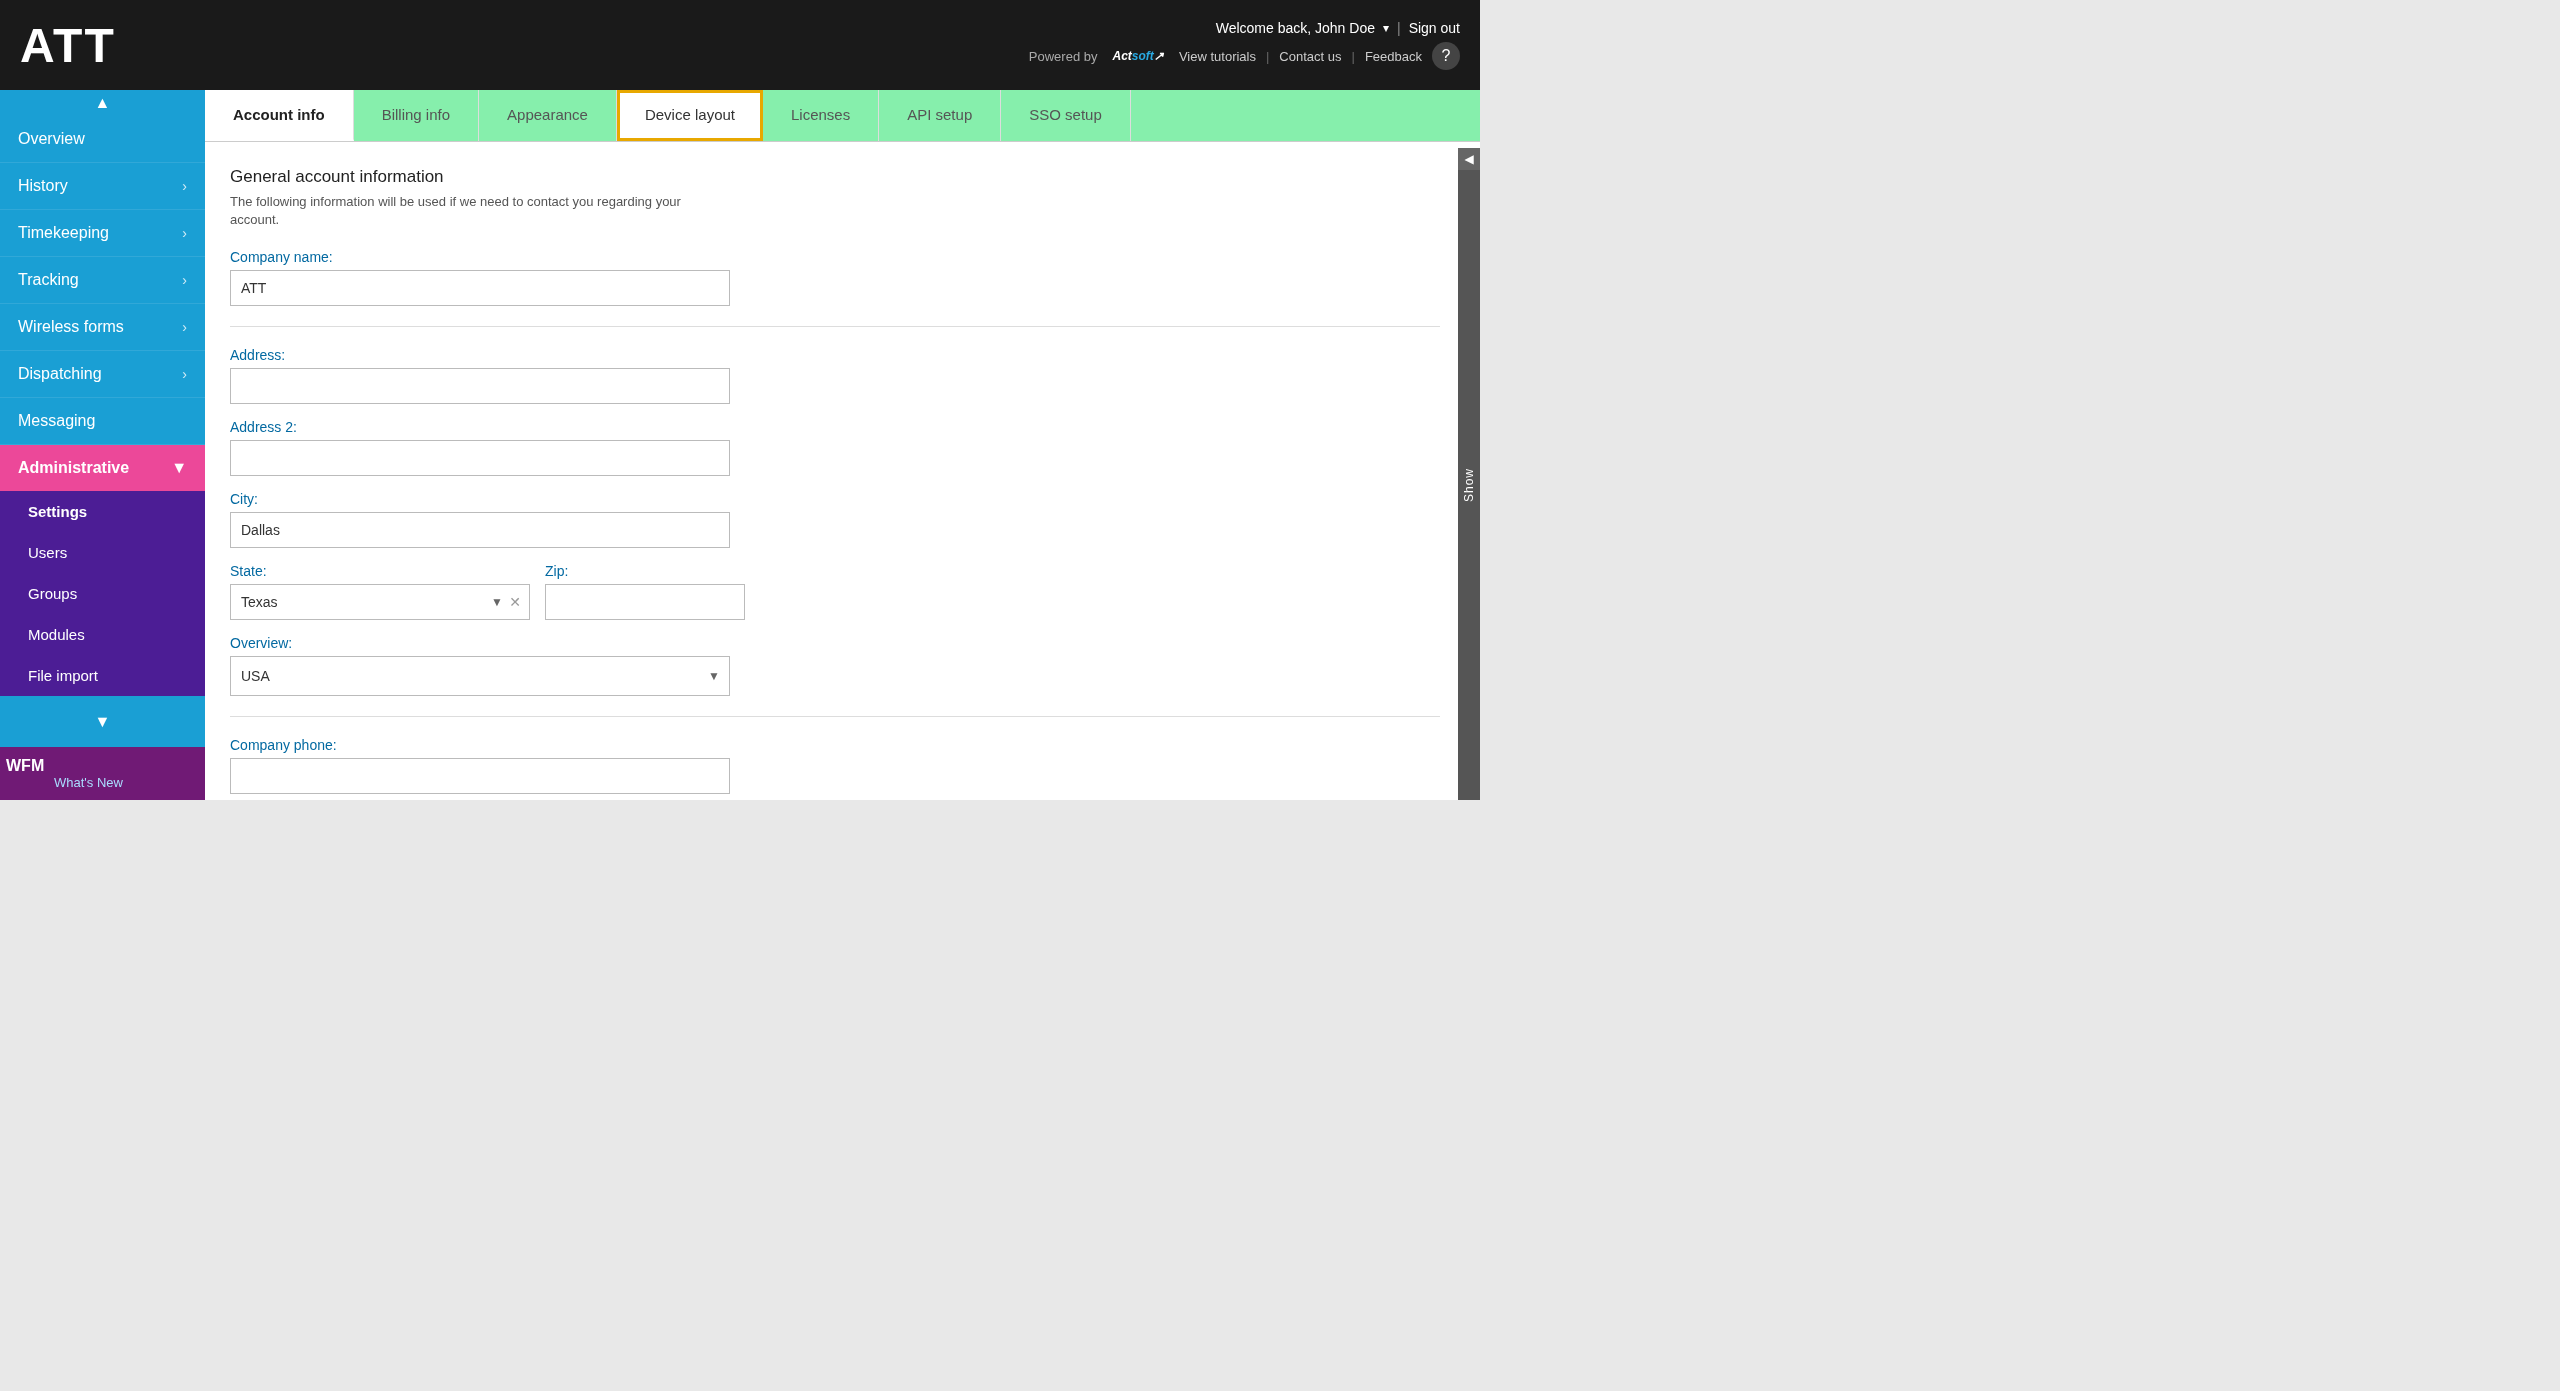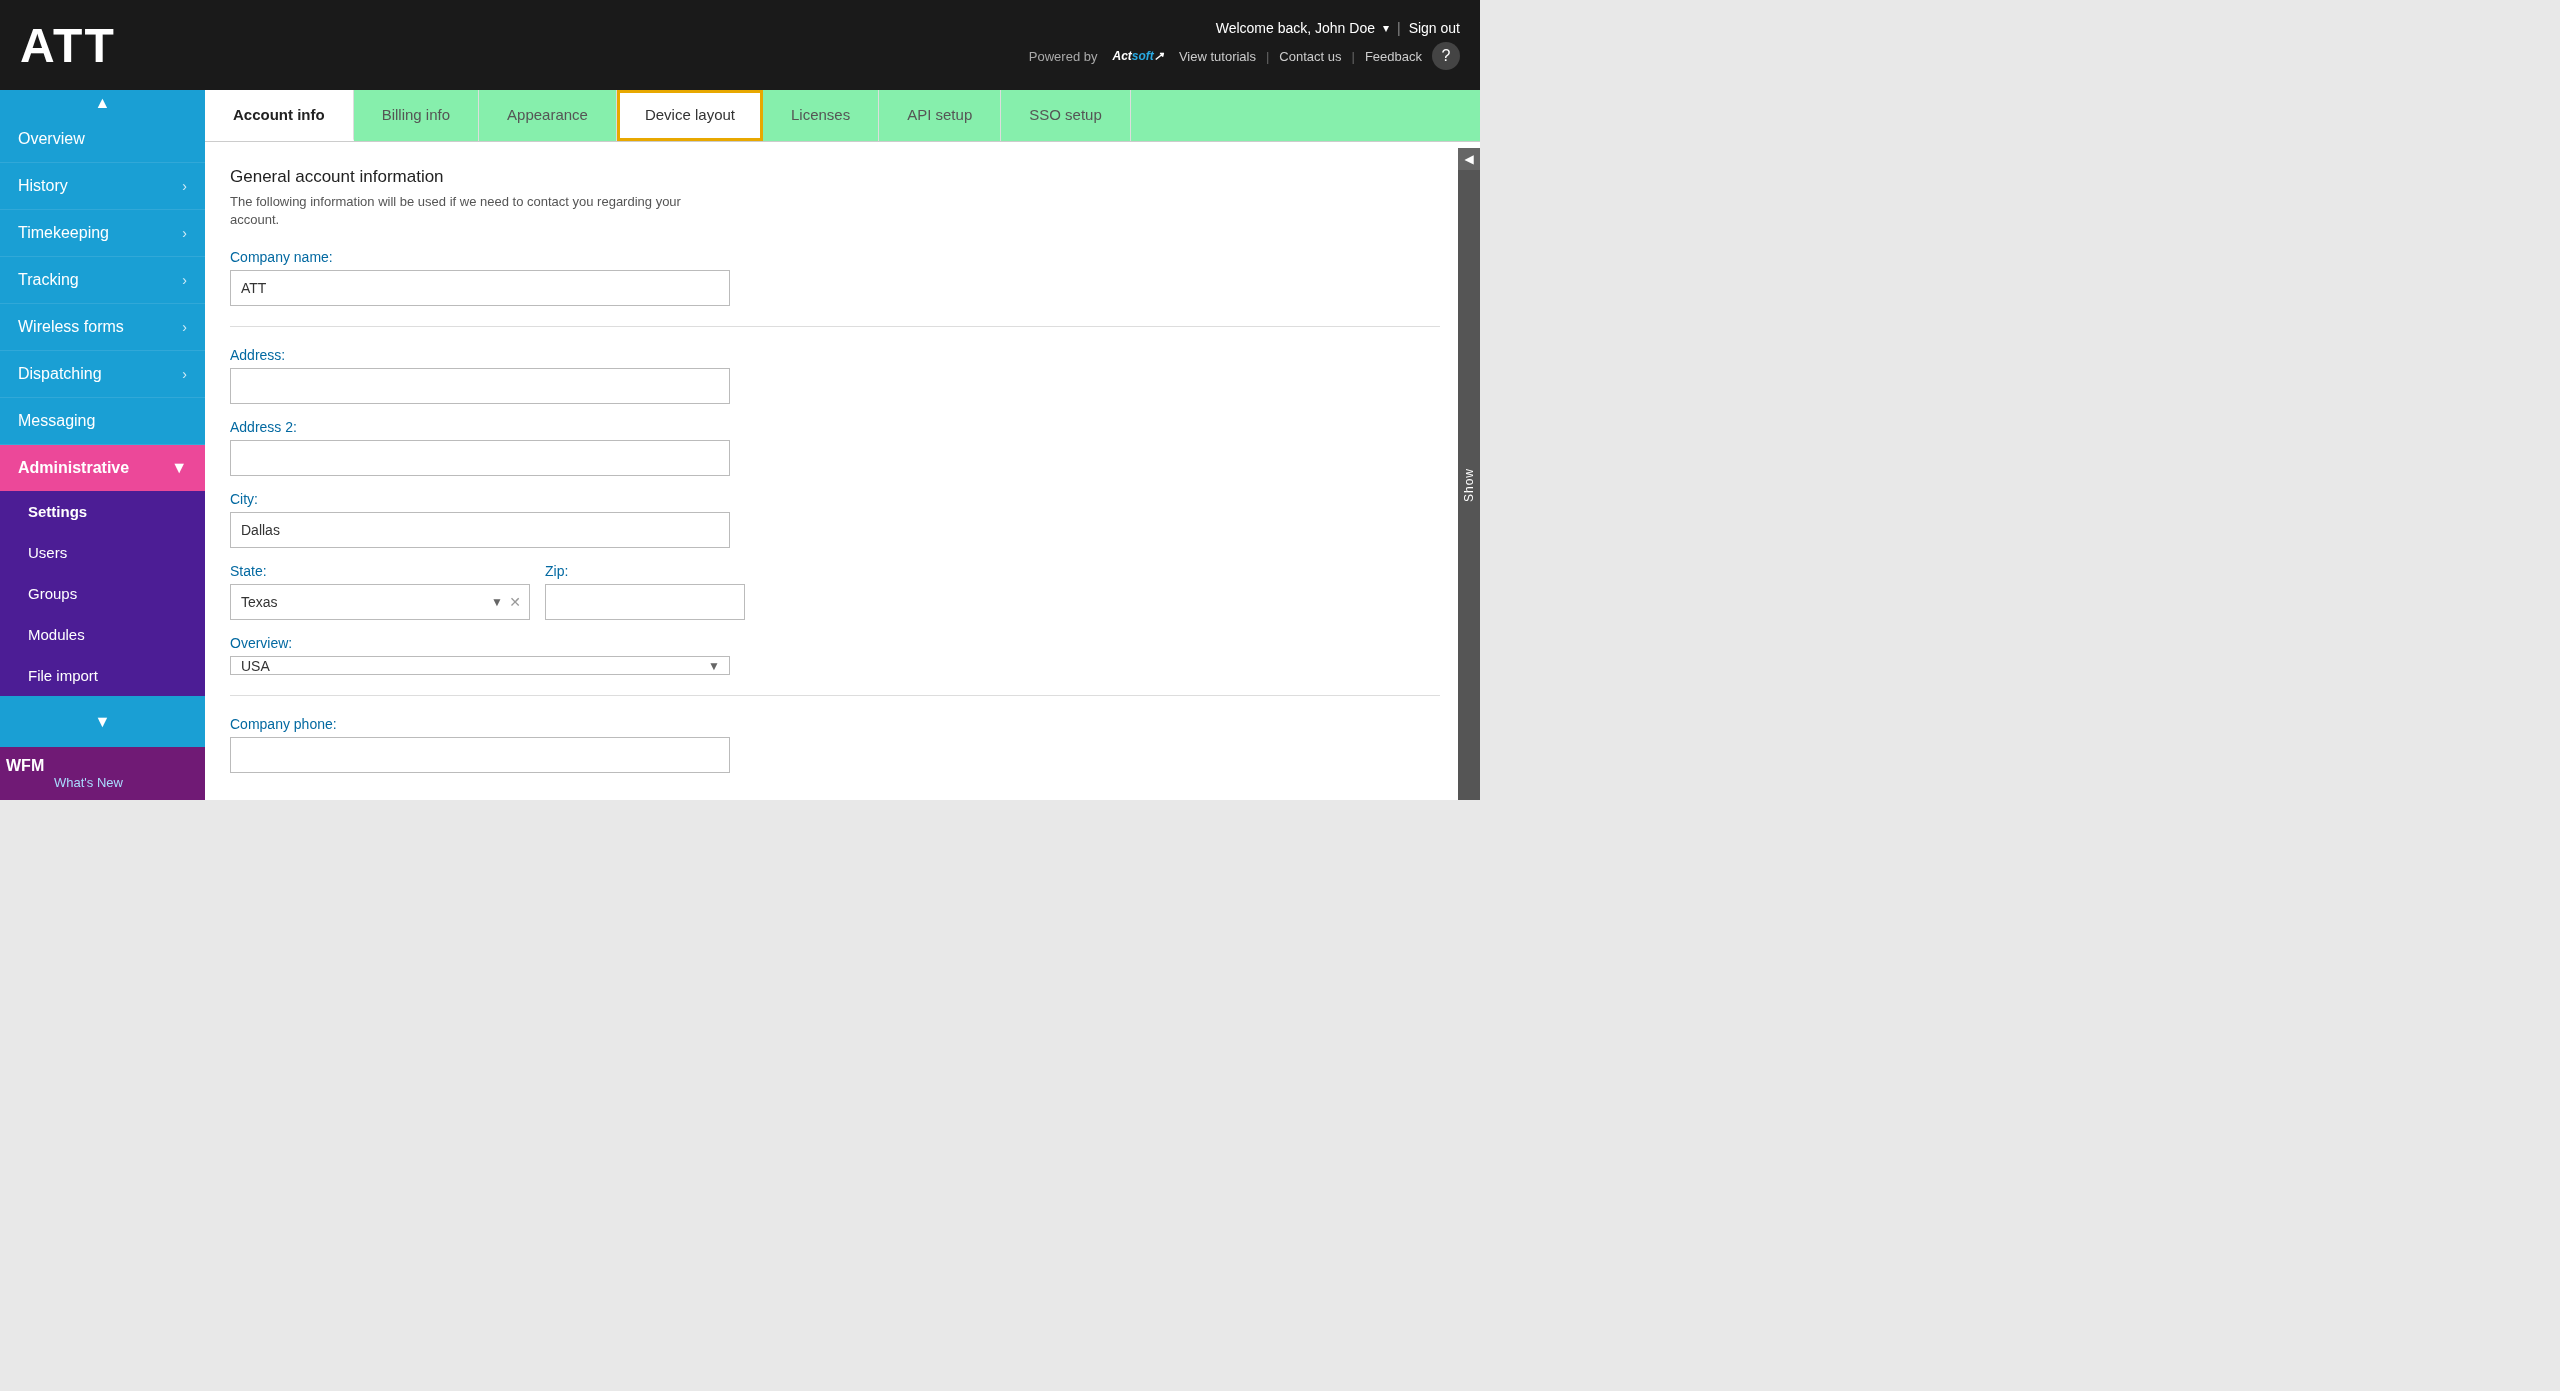--- a/index.html
+++ b/index.html
@@ -329,21 +329,21 @@
       height: 36px;
       border: 1px solid #bbb;
       padding: 0 10px;
       font-size: 14px;
       color: #bbb;
       background: white;
     }
     .country-select-wrapper {
       position: relative;
       width: 500px;
-      height: 19px;
+      height: 40px;
     }
     .country-select-wrapper select {
       width: 100%;
       height: 100%;
       border: 1px solid #bbb;
       appearance: none;
       padding: 0 10px;
       font-size: 14px;
       color: #333;
       background: white;

